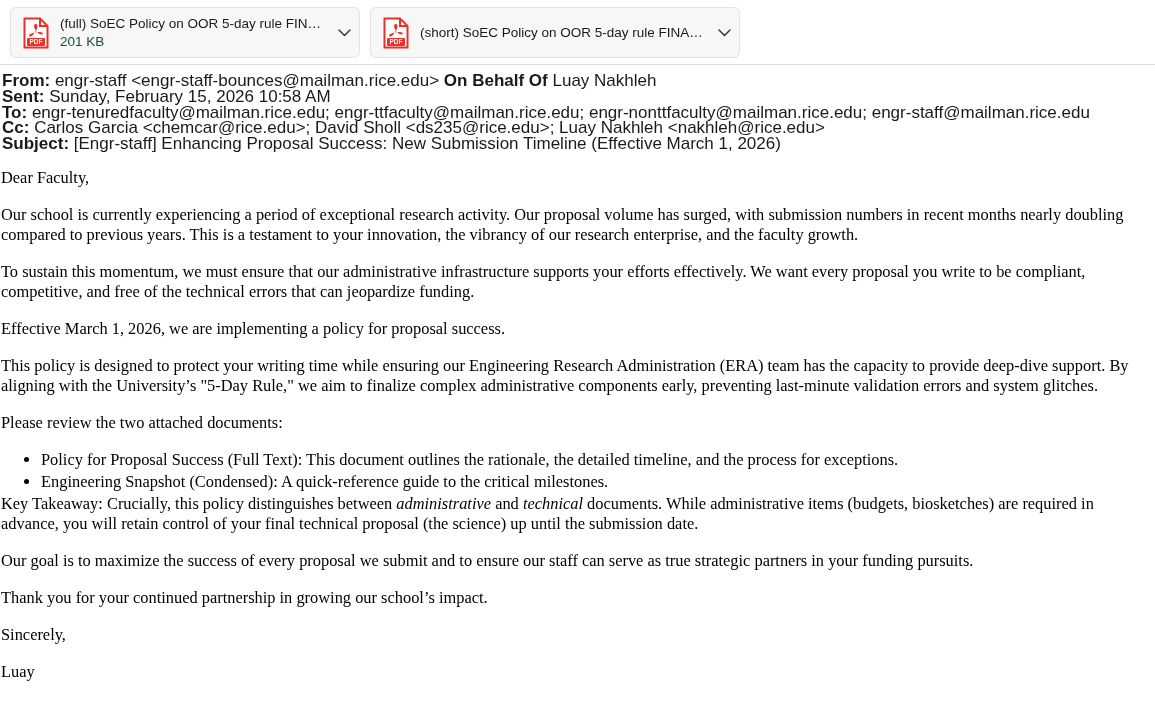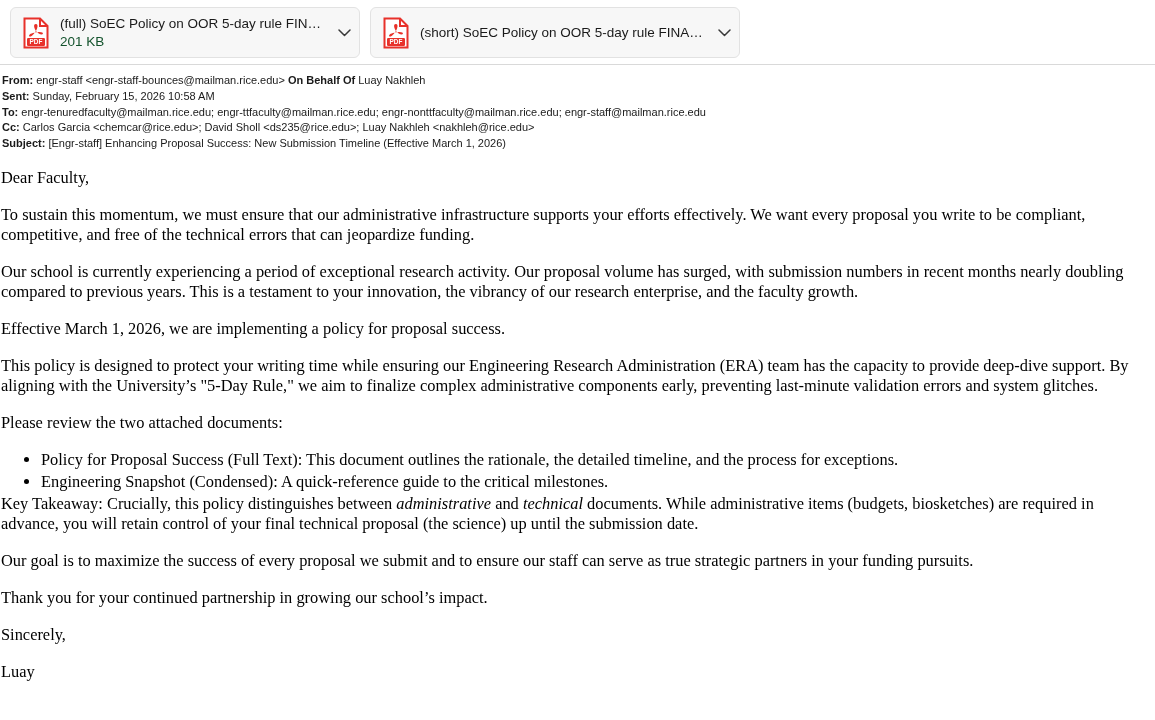--- a/index.html
+++ b/index.html
@@ -79,21 +79,21 @@
 
   .divider {
     height: 1px;
     background: #d9d9d9;
     width: 100%;
   }
 
   
   .headers {
     padding: 8px 0 0 2px;
-    font-size: 11px;
+    font-size: 17px;
     line-height: 15.8px;
     color: #1a1a1a;
   }
   .hdr-row { white-space: nowrap; }
   .hdr-label { font-weight: bold; }
   .hdr-inline-bold { font-weight: bold; }
 
   
   .mail-body {
     padding: 16px 0 0 1px;
@@ -188,23 +188,23 @@
   <div class="hdr-row">
     <span class="hdr-label">Subject:</span>
     <span>[Engr-staff] Enhancing Proposal Success: New Submission Timeline (Effective March 1, 2026)</span>
   </div>
 </div>
 
 <div class="mail-body">
 
   <p>Dear Faculty,</p>
 
+  <p>Our school is currently experiencing a period of exceptional research activity. Our proposal volume has surged, with submission numbers in recent months nearly doubling compared to previous years. This is a testament to your innovation, the vibrancy of our research enterprise, and the faculty growth.</p>
+
   <p>To sustain this momentum, we must ensure that our administrative infrastructure supports your efforts effectively. We want every proposal you write to be compliant, competitive, and free of the technical errors that can jeopardize funding.</p>
-
-  <p>Our school is currently experiencing a period of exceptional research activity. Our proposal volume has surged, with submission numbers in recent months nearly doubling compared to previous years. This is a testament to your innovation, the vibrancy of our research enterprise, and the faculty growth.</p>
 
   <p>Effective March 1, 2026, we are implementing a policy for proposal success.</p>
 
   <p>This policy is designed to protect your writing time while ensuring our Engineering Research Administration (ERA) team has the capacity to provide deep-dive support. By aligning with the University’s "5-Day Rule," we aim to finalize complex administrative components early, preventing last-minute validation errors and system glitches.</p>
 
   <p>Please review the two attached documents:</p>
 
   <ul>
     <li>Policy for Proposal Success (Full Text): This document outlines the rationale, the detailed timeline, and the process for exceptions.</li>
     <li>Engineering Snapshot (Condensed): A quick-reference guide to the critical milestones.</li>

